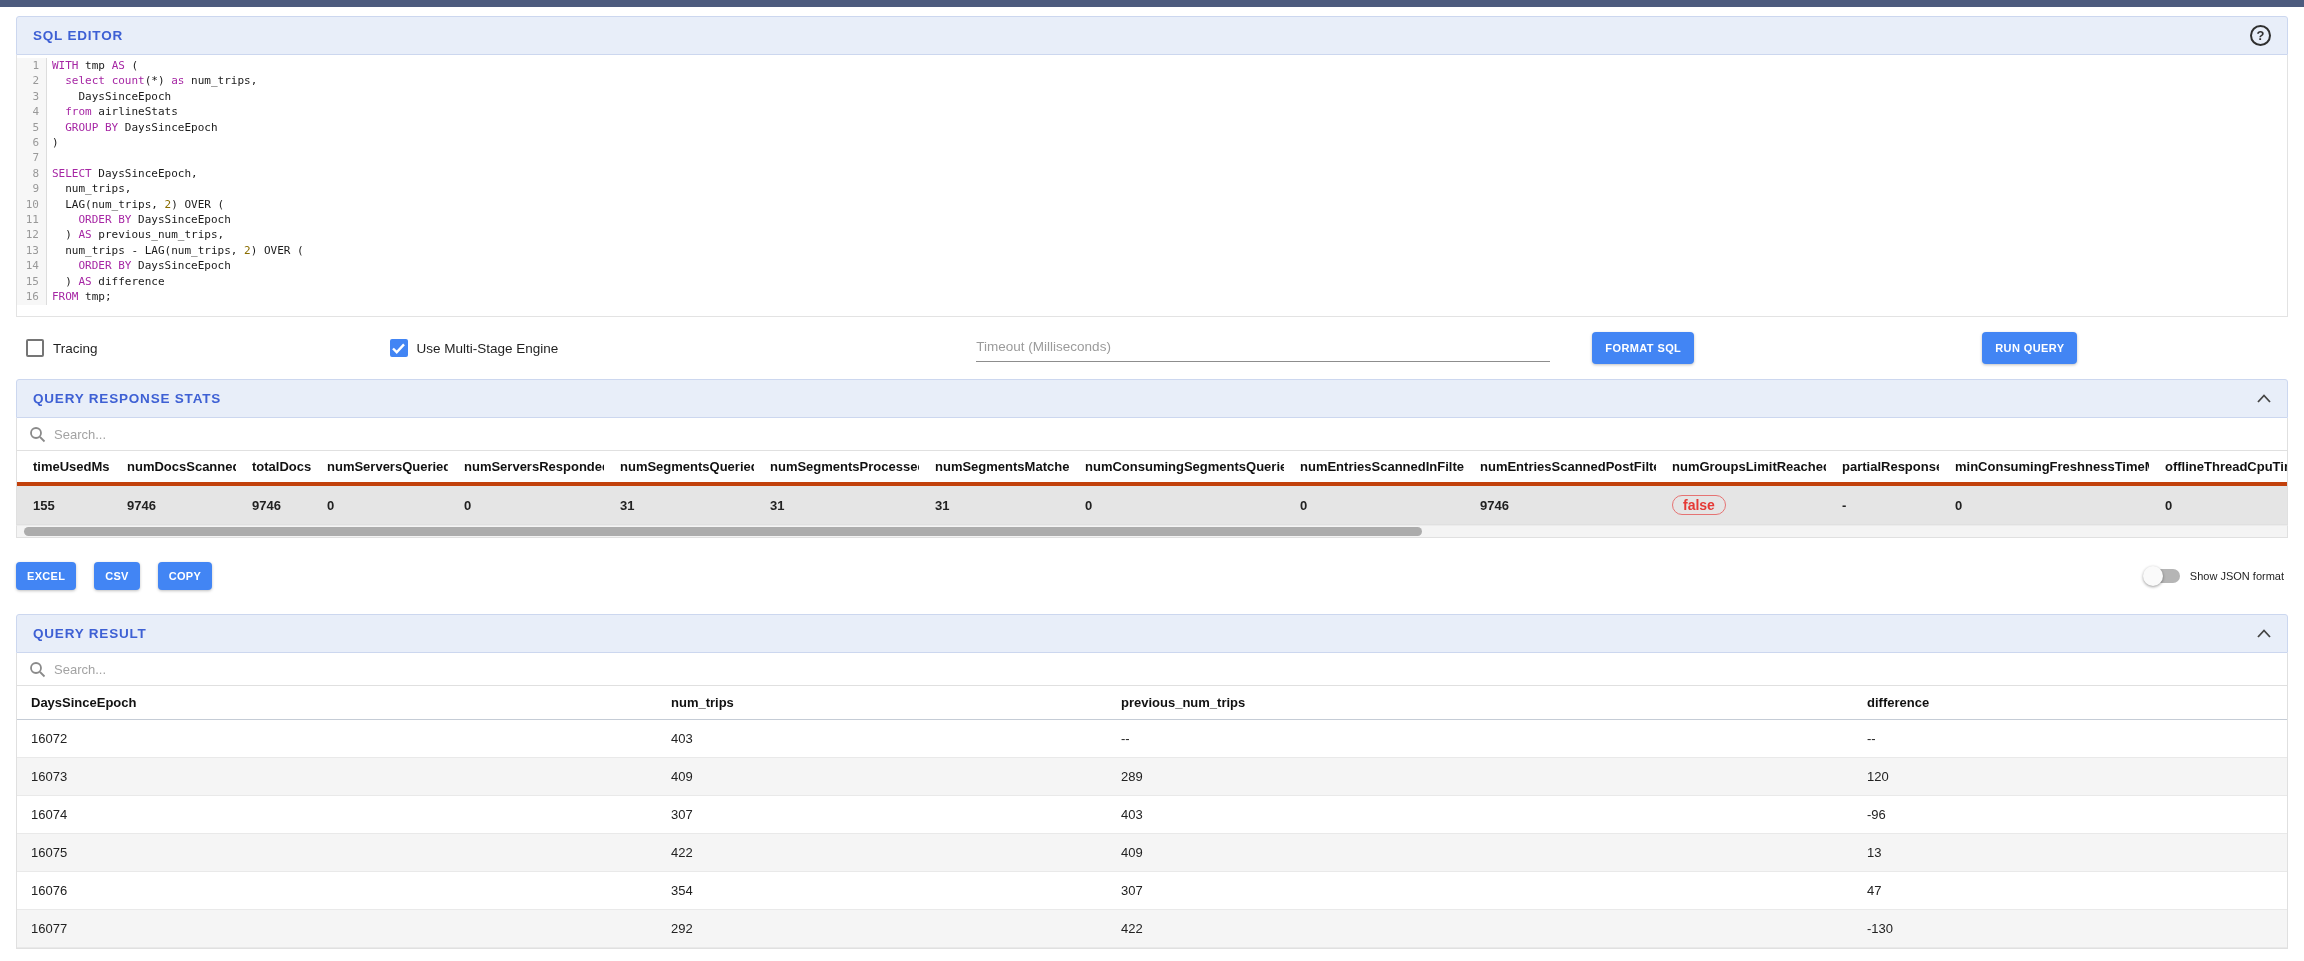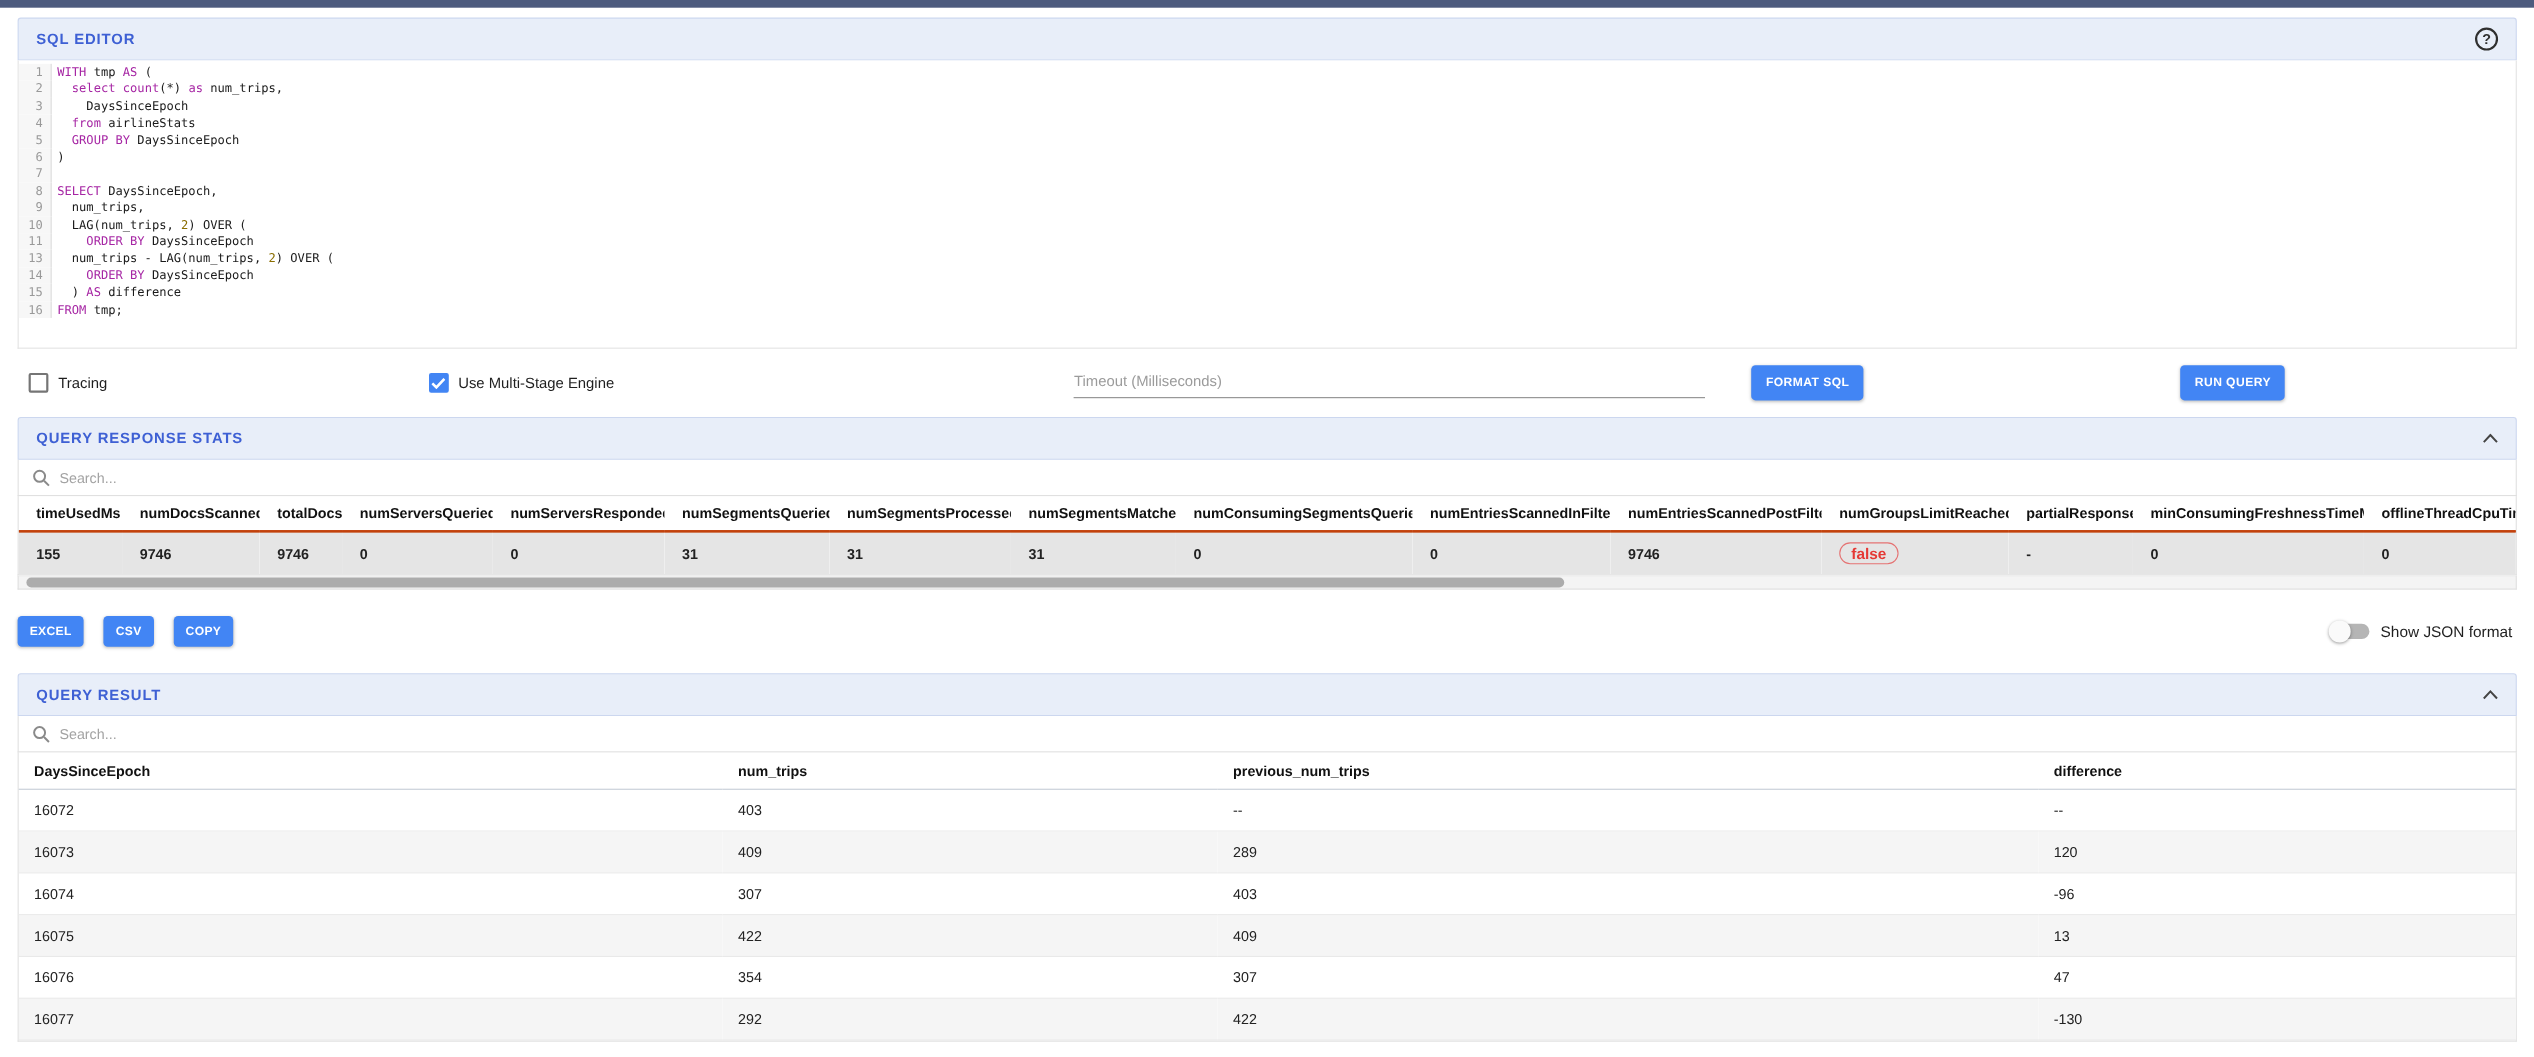--- a/index.html
+++ b/index.html
@@ -59,21 +59,21 @@
   .search-input::placeholder { color: #a3a3a3; }
 
   
   .stats-table-wrap { border: 1px solid #e0e0e0; border-top: none; overflow: hidden; }
   table { border-collapse: collapse; table-layout: fixed; }
   .stats-table { width: 2280px; }
   th { text-align: left; font-size: 13px; font-weight: 700; color: #111;
     padding: 8px 6px 8px 16px; white-space: nowrap; overflow: hidden; cursor: pointer; }
   td { font-size: 13px; color: #222; padding: 6px 6px 6px 16px; white-space: nowrap;
     overflow: hidden; }
-  .stats-table thead tr { border-bottom: 2px solid #c2410c; }
+  .stats-table thead tr { border-bottom: 4px solid #c2410c; }
   .stats-table tbody tr { background: #e5e5e5; font-weight: bold; }
   .stats-table td { padding-top: 9px; padding-bottom: 9px; }
   .pill-false { display: inline-block; border: 1px solid #e57373; color: #e53935;
     border-radius: 12px; padding: 2px 10px; font-size: 14px; line-height: 14px; }
   .hscroll { height: 13px; background: #f4f4f4; border: 1px solid #e0e0e0;
     border-top: 1px solid #ececec; display: flex; align-items: center; }
   .hscroll-thumb { height: 9px; width: 1398px; margin-left: 7px; background: #acacac;
     border-radius: 5px; cursor: pointer; }
 
   
@@ -81,21 +81,21 @@
   .btn-small { background: #4285f4; color: #fff; border: none; border-radius: 4px;
     font-family: "Liberation Sans", sans-serif; font-weight: 700; font-size: 11px;
     letter-spacing: .3px; padding: 8px 11px; cursor: pointer;
     box-shadow: 0 1px 3px rgba(0,0,0,.25); margin-right: 18px; }
   .toggle-wrap { margin-left: auto; display: flex; align-items: center; gap: 10px;
     margin-right: 4px; }
   .switch { position: relative; width: 34px; height: 14px; background: #b5b5b5;
     border-radius: 7px; cursor: pointer; flex: none; }
   .switch .thumb { position: absolute; left: -3px; top: -3px; width: 20px; height: 20px;
     border-radius: 50%; background: #fafafa; box-shadow: 0 1px 3px rgba(0,0,0,.4); }
-  .toggle-label { font-size: 14px; color: #1f1f1f; }
+  .toggle-label { font-size: 11px; color: #1f1f1f; }
 
   
   .result-table { width: 100%; }
   .result-table thead tr { border-bottom: 1px solid #c5ccd6; }
   .result-table th { padding: 9px 6px 9px 14px; font-size: 13px; }
   .result-table td { padding: 11px 6px 11px 14px; }
   .result-table tbody tr { border-bottom: 1px solid #e9e9e9; cursor: pointer; }
   .result-table tbody tr:nth-child(even) { background: #f5f5f5; }
   .result-wrap { border: 1px solid #e0e0e0; border-top: none; }
 
@@ -118,20 +118,21 @@
         <div class="code-line"><span class="line-no">2</span><span class="line-code"><span class="tok-d">  </span><span class="tok-k">select</span><span class="tok-d"> </span><span class="tok-k">count</span><span class="tok-d">(*) </span><span class="tok-k">as</span><span class="tok-d"> num_trips,</span></span></div>
         <div class="code-line"><span class="line-no">3</span><span class="line-code"><span class="tok-d">    DaysSinceEpoch</span></span></div>
         <div class="code-line"><span class="line-no">4</span><span class="line-code"><span class="tok-d">  </span><span class="tok-k">from</span><span class="tok-d"> airlineStats</span></span></div>
         <div class="code-line"><span class="line-no">5</span><span class="line-code"><span class="tok-d">  </span><span class="tok-k">GROUP BY</span><span class="tok-d"> DaysSinceEpoch</span></span></div>
         <div class="code-line"><span class="line-no">6</span><span class="line-code"><span class="tok-d">)</span></span></div>
         <div class="code-line"><span class="line-no">7</span><span class="line-code"></span></div>
         <div class="code-line"><span class="line-no">8</span><span class="line-code"><span class="tok-k">SELECT</span><span class="tok-d"> DaysSinceEpoch,</span></span></div>
         <div class="code-line"><span class="line-no">9</span><span class="line-code"><span class="tok-d">  num_trips,</span></span></div>
         <div class="code-line"><span class="line-no">10</span><span class="line-code"><span class="tok-d">  LAG(num_trips, </span><span class="tok-n">2</span><span class="tok-d">) OVER (</span></span></div>
         <div class="code-line"><span class="line-no">11</span><span class="line-code"><span class="tok-d">    </span><span class="tok-k">ORDER BY</span><span class="tok-d"> DaysSinceEpoch</span></span></div>
+        <div class="code-line"><span class="line-no">12</span><span class="line-code"><span class="tok-d">  ) </span><span class="tok-k">AS</span><span class="tok-d"> previous_num_trips,</span></span></div>
         <div class="code-line"><span class="line-no">13</span><span class="line-code"><span class="tok-d">  num_trips - LAG(num_trips, </span><span class="tok-n">2</span><span class="tok-d">) OVER (</span></span></div>
         <div class="code-line"><span class="line-no">14</span><span class="line-code"><span class="tok-d">    </span><span class="tok-k">ORDER BY</span><span class="tok-d"> DaysSinceEpoch</span></span></div>
         <div class="code-line"><span class="line-no">15</span><span class="line-code"><span class="tok-d">  ) </span><span class="tok-k">AS</span><span class="tok-d"> difference</span></span></div>
         <div class="code-line"><span class="line-no">16</span><span class="line-code"><span class="tok-k">FROM</span><span class="tok-d"> tmp;</span></span></div>
       </div>
   </section>
 
   <div class="controls-row">
     <div class="chk-wrap tracing">
       <span class="chk-box"></span>

